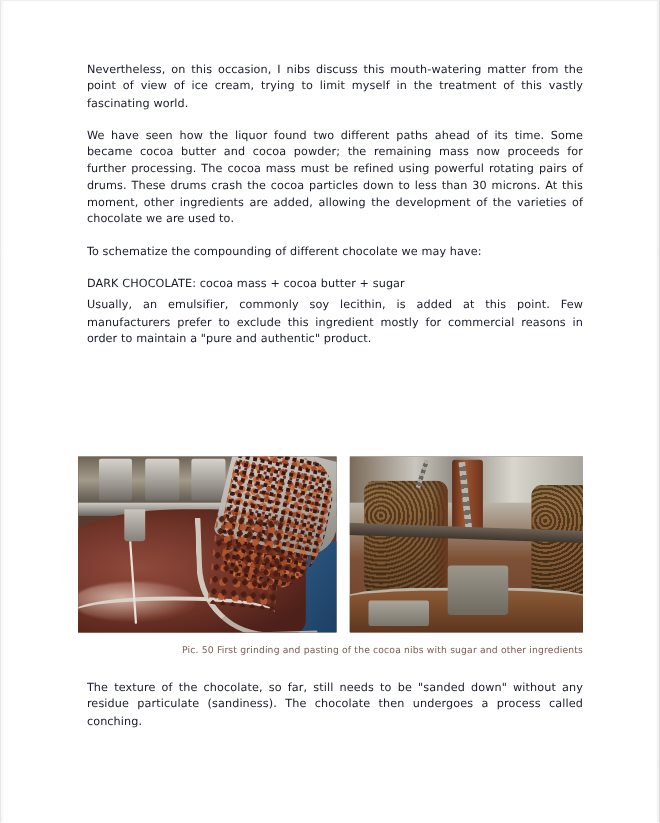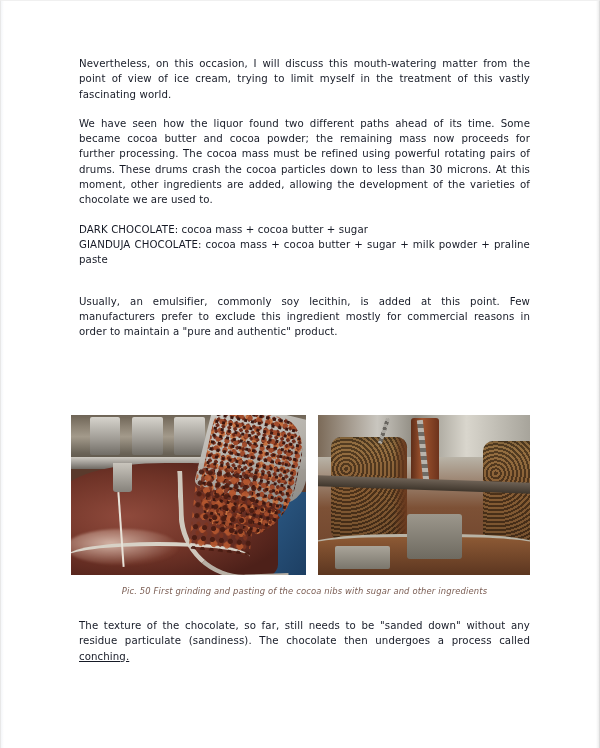--- a/index.html
+++ b/index.html
@@ -53,21 +53,21 @@
     font-size: 10.2px;
     line-height: 15.3px;
     color: #161a26;
     text-align: justify;
     margin: 0 0 14px 0;
     letter-spacing: 0.1px;
   }
   .para.last-in-block { margin-bottom: 0; }
 
   .list-block {
-    margin: 0 0 26px 0;
+    margin: 0 0 4px 0;
   }
   .list-line {
     font-size: 10.2px;
     line-height: 15.3px;
     color: #161a26;
     text-align: justify;
     margin: 0;
     letter-spacing: 0.1px;
   }
   .list-line.wrapped { text-align: justify; }
@@ -87,36 +87,35 @@
     background: #5a3a2c;
   }
   .fig-left { width: 235px; height: 160px; }
   .fig-right { width: 212px; height: 160px; }
 
   .caption {
     position: absolute;
     left: 78px;
     top: 584px;
     width: 451px;
-    text-align: center;
+    text-align: right;
     font-size: 8.4px;
     line-height: 12px;
-    font-style: italic;
     color: #7a5c52;
     letter-spacing: 0.15px;
   }
 
   .after-fig {
     position: absolute;
     left: 78px;
     top: 617px;
     width: 451px;
   }
 
-  .underlined { text-decoration: underline; }
+  .underlined { }
 
   .page-number {
     position: absolute;
     left: 0;
     right: 0;
     top: 712px;
     text-align: center;
     font-size: 9.4px;
     color: #1a1f2b;
     letter-spacing: 0.3px;
@@ -269,29 +268,29 @@
     border-radius: 2px;
   }
 </style>
 </head>
 <body>
 
 <div id="page">
 
   <div id="content">
 
-    <p class="para">Nevertheless, on this occasion, I will discuss this mouth-watering matter from the point of view of ice cream, trying to limit myself in the treatment of this vastly fascinating world.</p>
+    <p class="para">Nevertheless, on this occasion, I nibs discuss this mouth-watering matter from the point of view of ice cream, trying to limit myself in the treatment of this vastly fascinating world.</p>
 
     <p class="para">We have seen how the liquor found two different paths ahead of its time. Some became cocoa butter and cocoa powder; the remaining mass now proceeds for further processing. The cocoa mass must be refined using powerful rotating pairs of drums. These drums crash the cocoa particles down to less than 30 microns. At this moment, other ingredients are added, allowing the development of the varieties of chocolate we are used to.</p>
 
 
+    <p class="para">To schematize the compounding of different chocolate we may have:</p>
 
     <div class="list-block">
       <p class="list-line">DARK CHOCOLATE: cocoa mass + cocoa butter + sugar</p>
-      <p class="list-line wrapped">GIANDUJA CHOCOLATE: cocoa mass + cocoa butter + sugar + milk powder + praline paste</p>
     </div>
 
     <p class="para last-in-block">Usually, an emulsifier, commonly soy lecithin, is added at this point. Few manufacturers prefer to exclude this ingredient mostly for commercial reasons in order to maintain a "pure and authentic" product.</p>
 
   </div>
 
   <div class="figure-row">
 
     <div class="figure-img fig-left">
       <div class="machine-top"></div>

